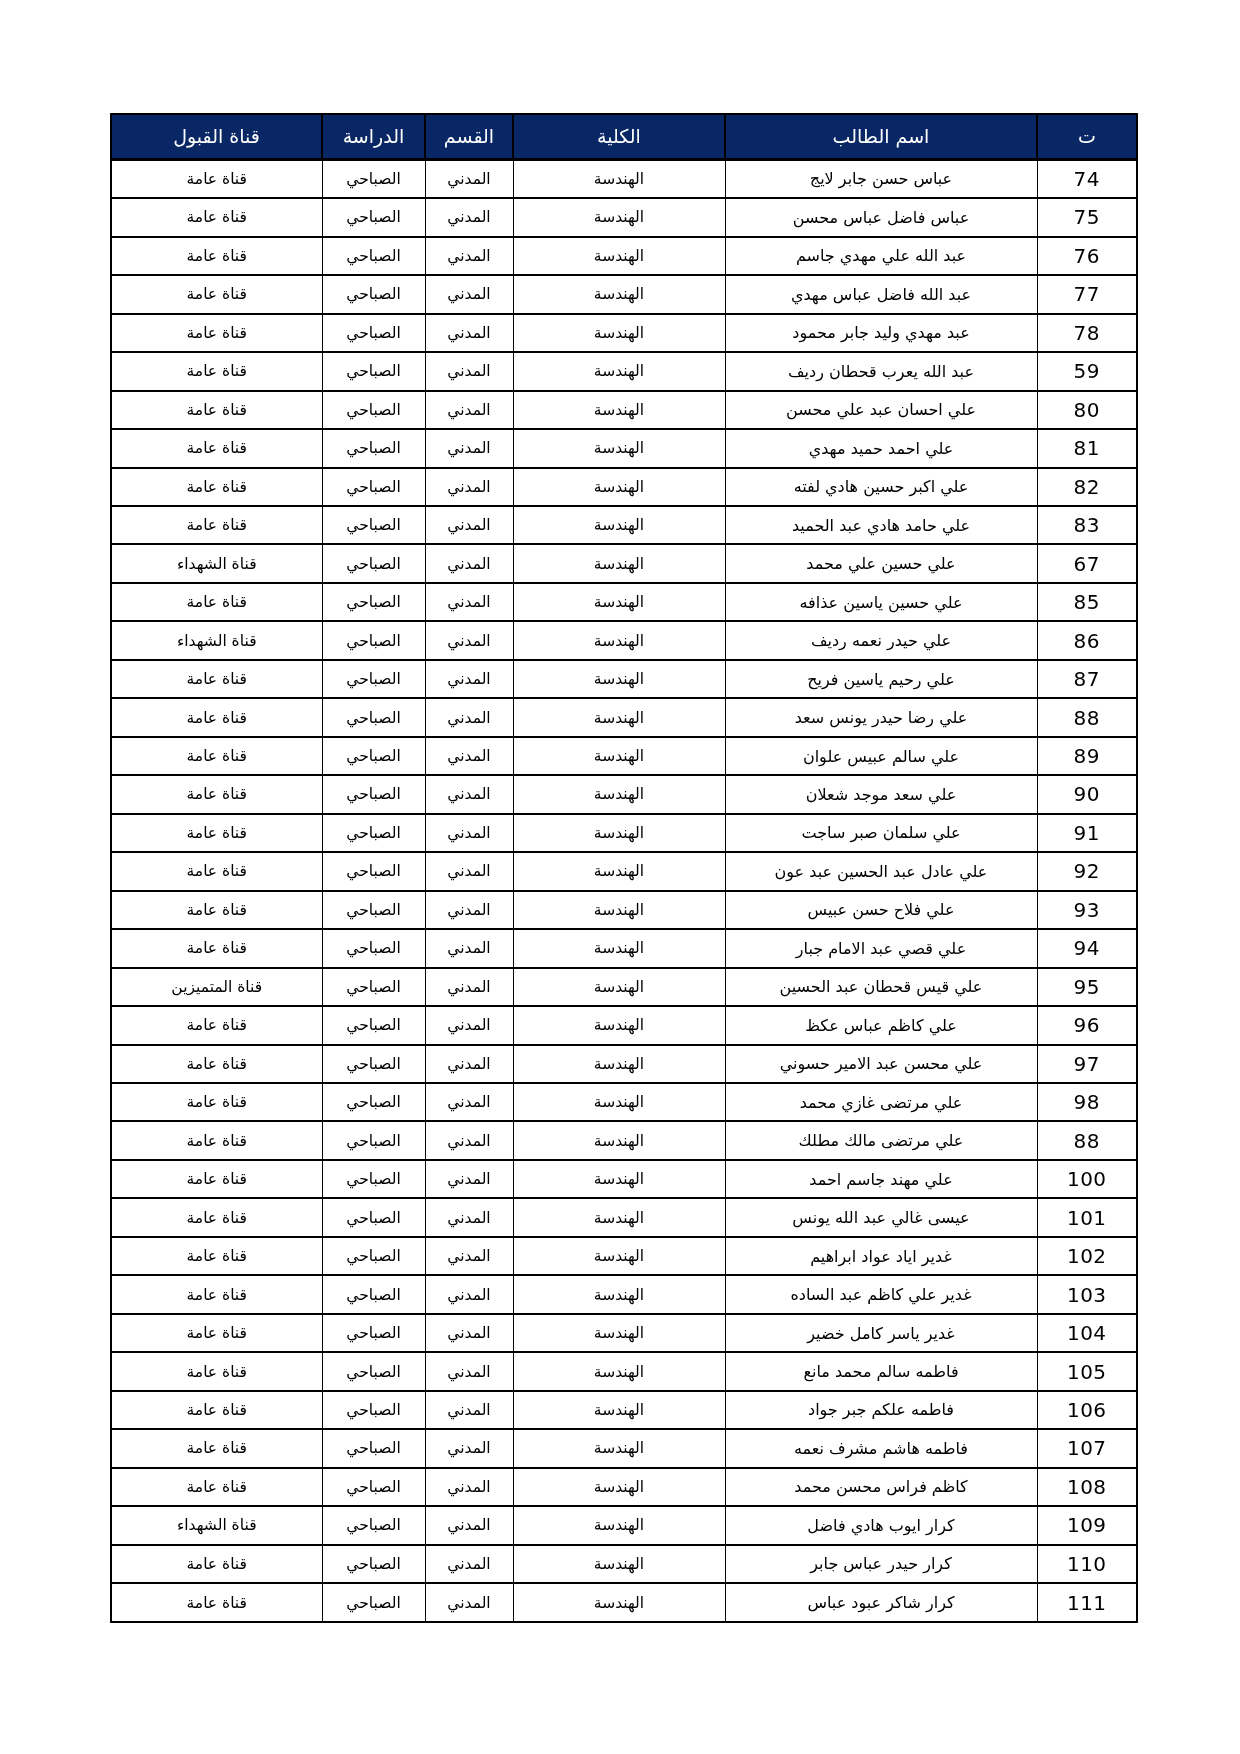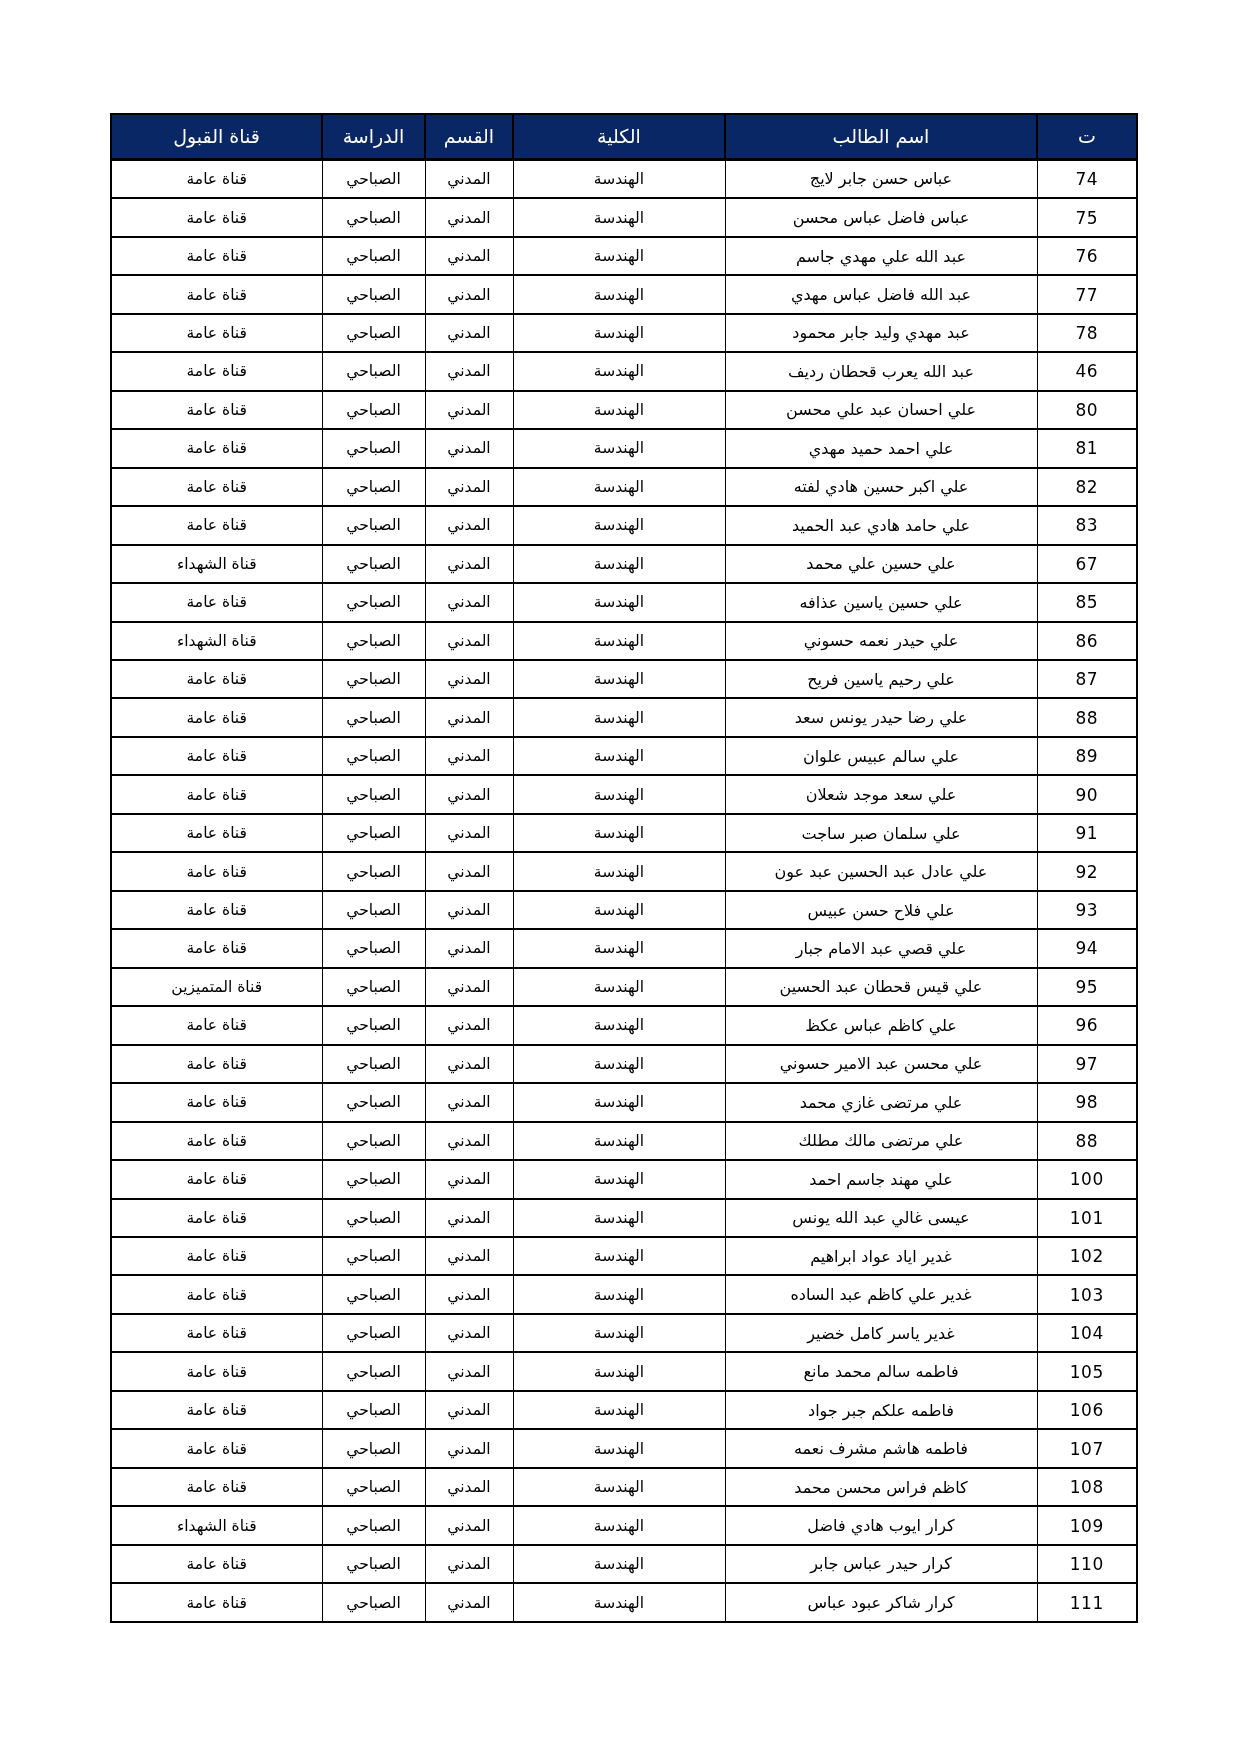--- a/index.html
+++ b/index.html
@@ -57,21 +57,21 @@
     border-bottom-width: 2px;
     text-align: center;
     vertical-align: middle;
     font-size: 15.5px;
     color: #000000;
     padding: 0 6px;
     overflow: hidden;
     white-space: nowrap;
   }
   table.roster td.num {
-    font-size: 17px;
+    font-size: 20px;
     letter-spacing: 0.5px;
     border-radius: 16px;
   }
   table.roster td.name {
     font-size: 16px;
     margin-top: 12px;
   }
 </style>
 </head>
 <body>
@@ -132,21 +132,21 @@
   </tr>
           <tr>
     <td class="num">78</td>
     <td class="name">عبد مهدي وليد جابر محمود</td>
     <td>الهندسة</td>
     <td>المدني</td>
     <td>الصباحي</td>
     <td>قناة عامة</td>
   </tr>
           <tr>
-    <td class="num">46</td>
+    <td class="num">59</td>
     <td class="name">عبد الله يعرب قحطان رديف</td>
     <td>الهندسة</td>
     <td>المدني</td>
     <td>الصباحي</td>
     <td>قناة عامة</td>
   </tr>
           <tr>
     <td class="num">80</td>
     <td class="name">علي احسان عبد علي محسن</td>
     <td>الهندسة</td>
@@ -189,21 +189,21 @@
           <tr>
     <td class="num">85</td>
     <td class="name">علي حسين ياسين عذافه</td>
     <td>الهندسة</td>
     <td>المدني</td>
     <td>الصباحي</td>
     <td>قناة عامة</td>
   </tr>
           <tr>
     <td class="num">86</td>
-    <td class="name">علي حيدر نعمه حسوني</td>
+    <td class="name">علي حيدر نعمه رديف</td>
     <td>الهندسة</td>
     <td>المدني</td>
     <td>الصباحي</td>
     <td>قناة الشهداء</td>
   </tr>
           <tr>
     <td class="num">87</td>
     <td class="name">علي رحيم ياسين فريح</td>
     <td>الهندسة</td>
     <td>المدني</td>

